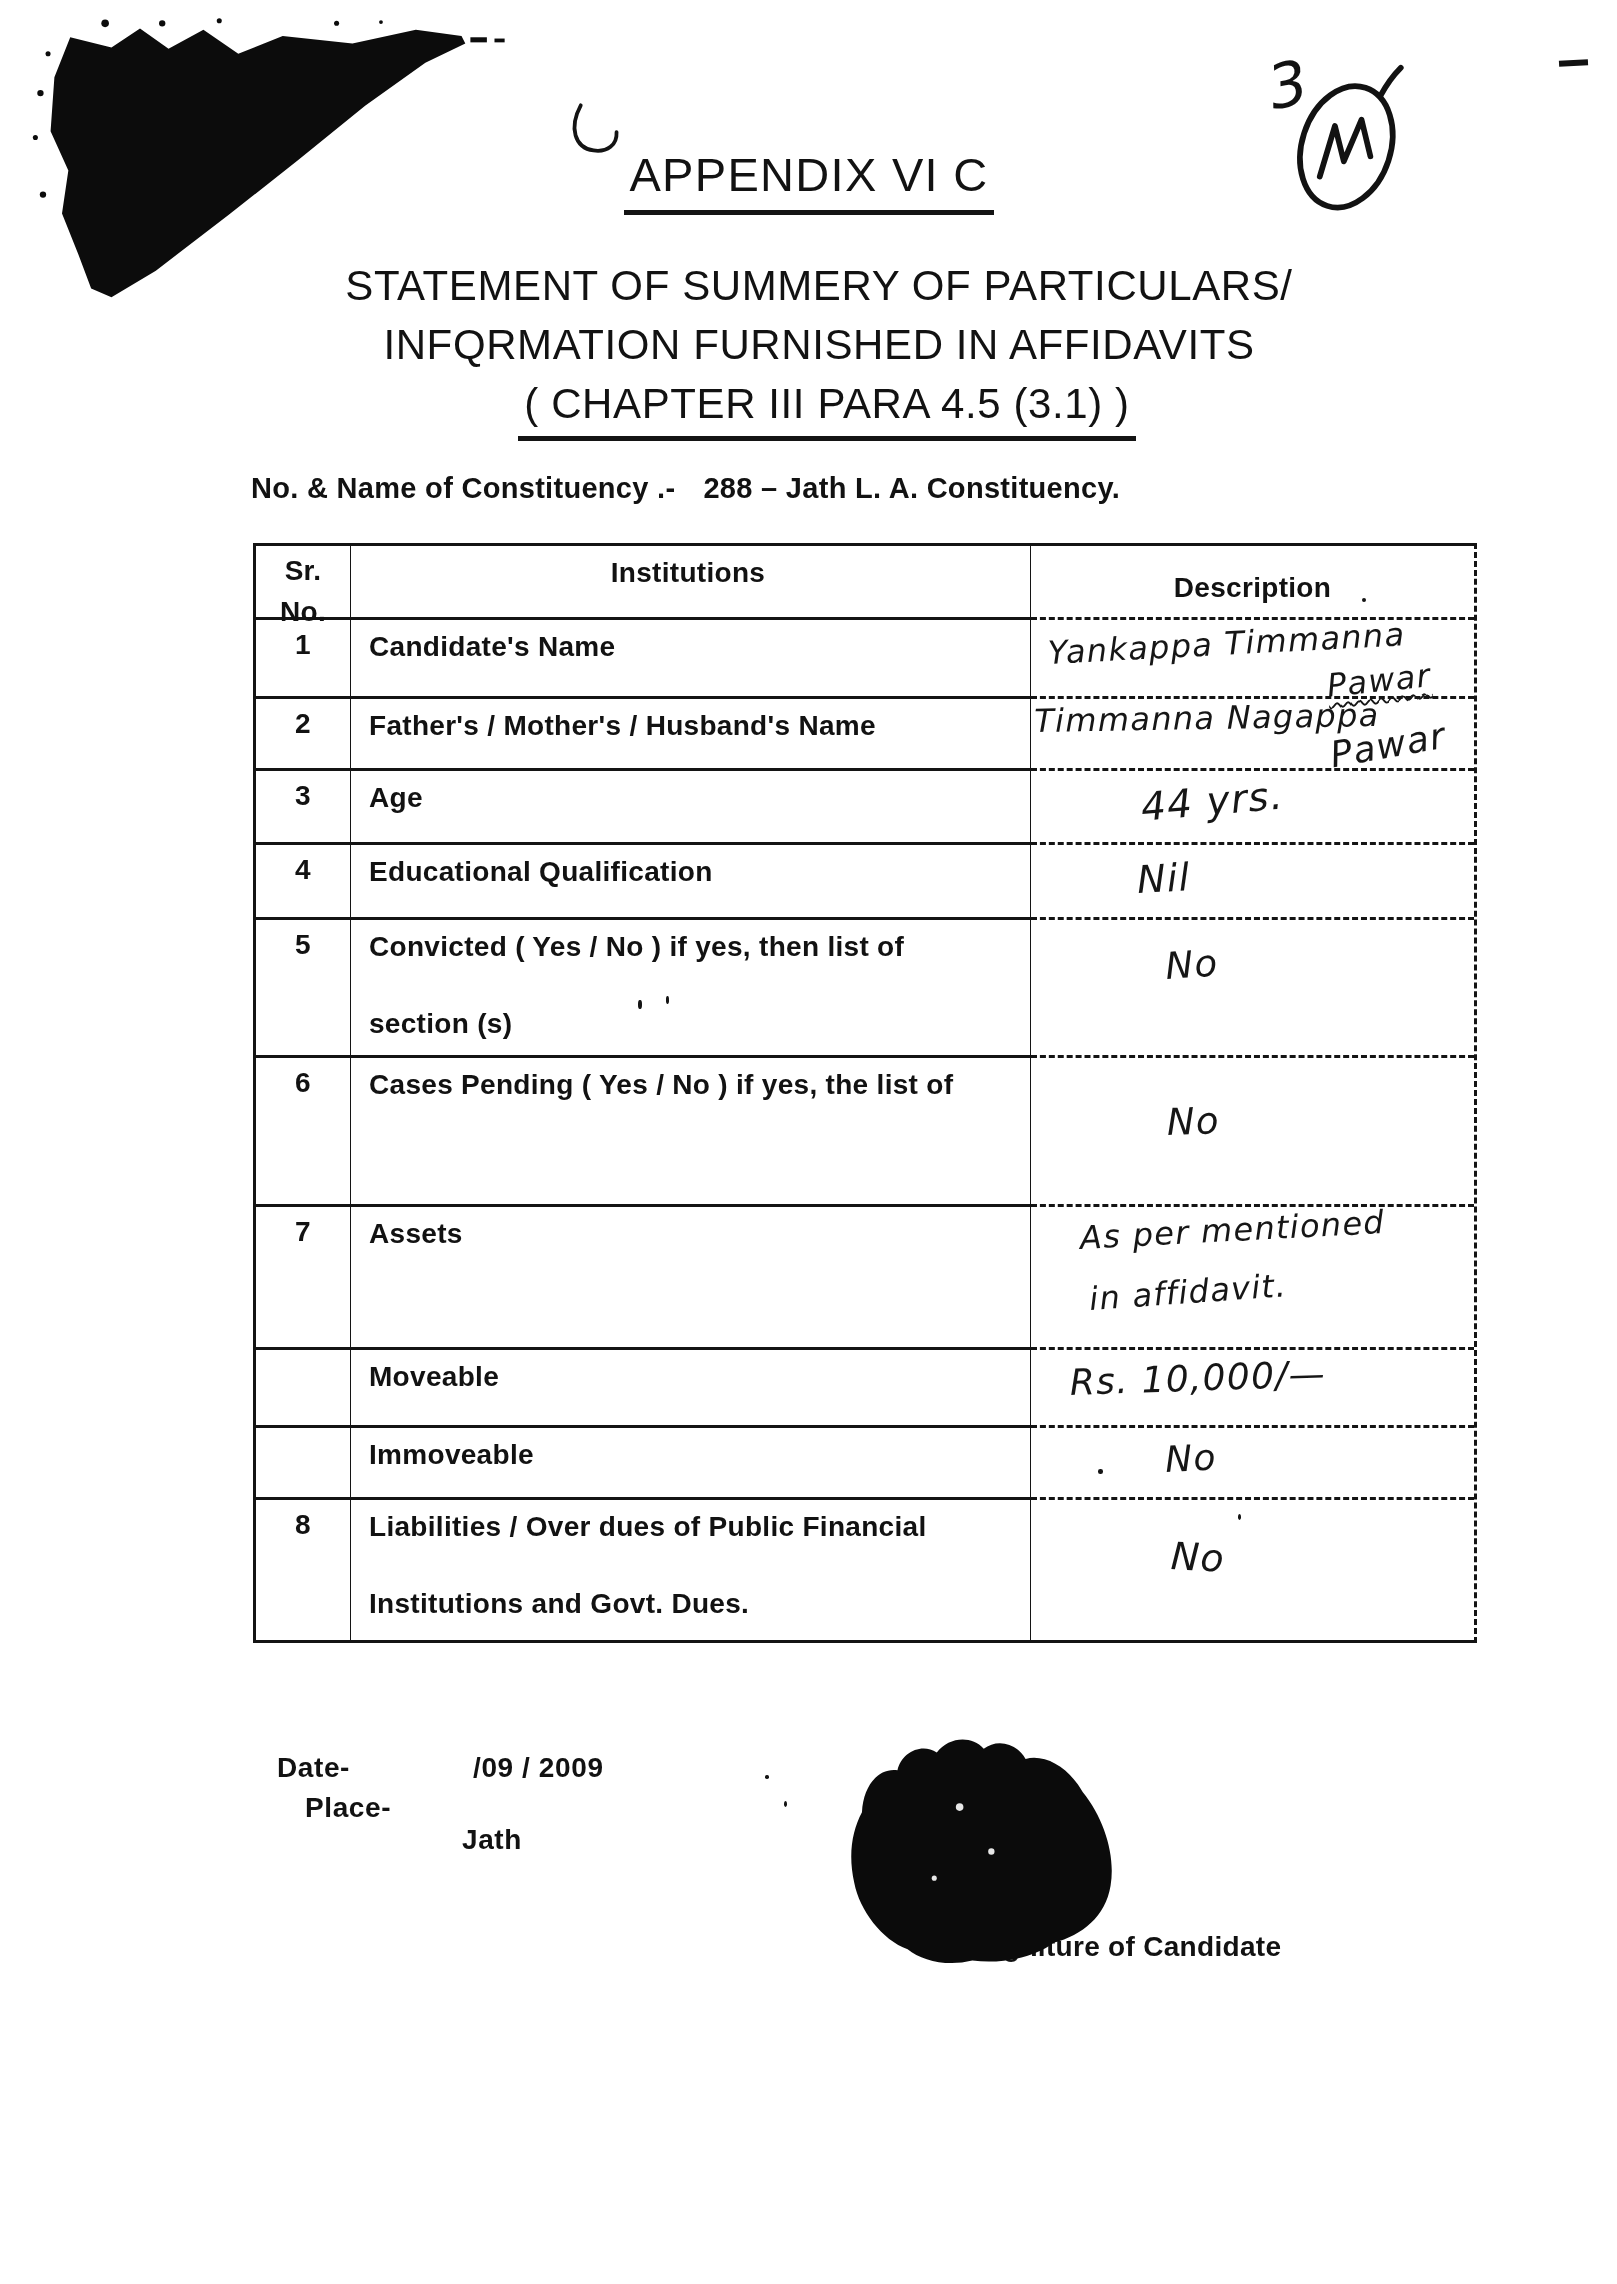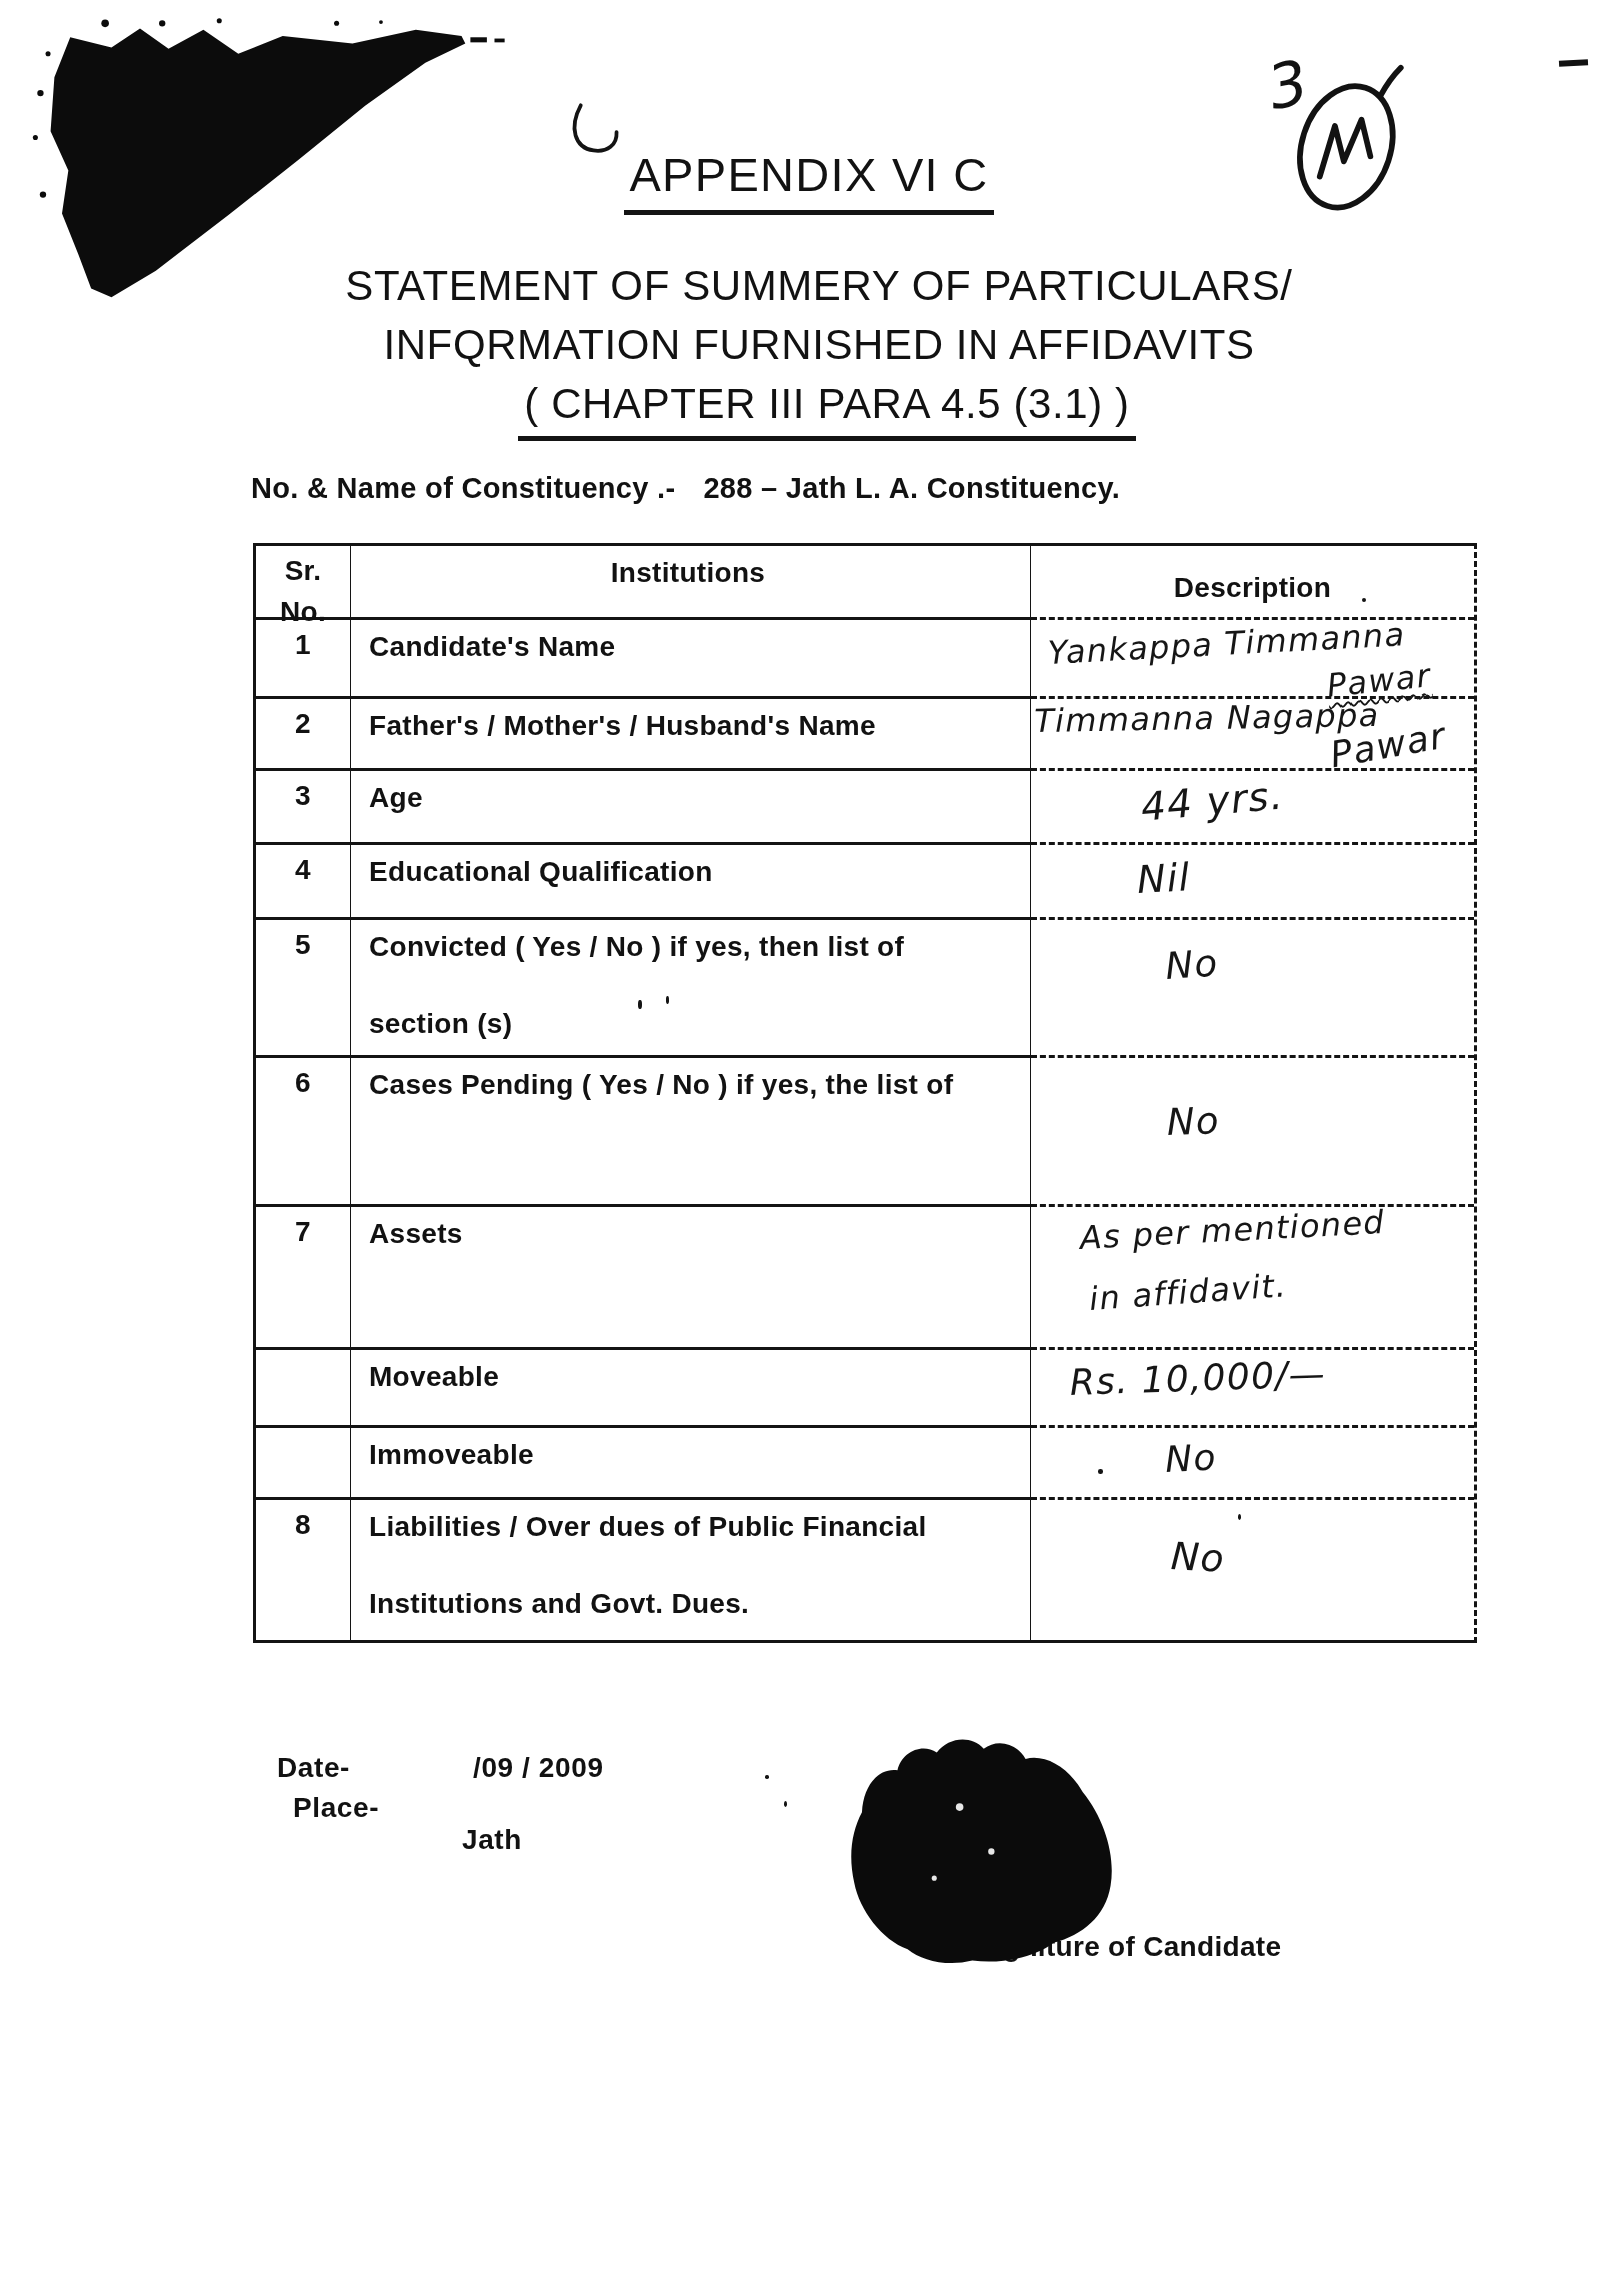--- a/index.html
+++ b/index.html
@@ -192,21 +192,21 @@
   <div class="hw" style="left:1088px;top:1280px;font-size:32px;transform:rotate(-4deg);">in affidavit.</div>
 
   <div class="hw" style="left:1069px;top:1362px;font-size:36px;transform:rotate(-2deg);">Rs. 10,000/—</div>
 
   <div class="hw" style="left:1164px;top:1439px;font-size:36px;transform:rotate(-3deg);">No</div>
 
   <div class="hw" style="left:1172px;top:1534px;font-size:38px;transform:rotate(3deg);">No</div>
 
   <div class="foot" style="left:277px;top:1752px;">Date-</div>
   <div class="foot" style="left:473px;top:1752px;">/09 / 2009</div>
-  <div class="foot" style="left:293px;top:1792px;">Place-</div>
+  <div class="foot" style="left:305px;top:1792px;">Place-</div>
   <div class="foot" style="left:462px;top:1792px;margin-top:32px;">Jath</div>
 
   <div class="sig-caption">Signiture of Candidate</div>
 
   <svg class="artifact" style="left:801px;top:1731px;z-index:3;" width="368" height="241" viewBox="0 0 580 380">
     <path fill="#0b0b0b" d="M 96 128 C 98 86 122 58 152 62 C 158 34 190 18 214 34 C 232 10 268 6 288 28 C 308 12 340 18 354 44 C 386 36 422 58 444 96 C 478 138 496 196 488 244 C 480 292 444 322 398 334 C 370 356 320 368 270 362 C 230 372 190 362 168 344 C 128 330 92 282 84 240 C 74 196 80 158 96 128 Z"></path>
     <circle cx="250" cy="120" r="6" fill="#ffffff" opacity="0.9"></circle>
     <circle cx="300" cy="190" r="5" fill="#ffffff" opacity="0.9"></circle>
     <circle cx="210" cy="232" r="4" fill="#ffffff" opacity="0.9"></circle>
   </svg>

